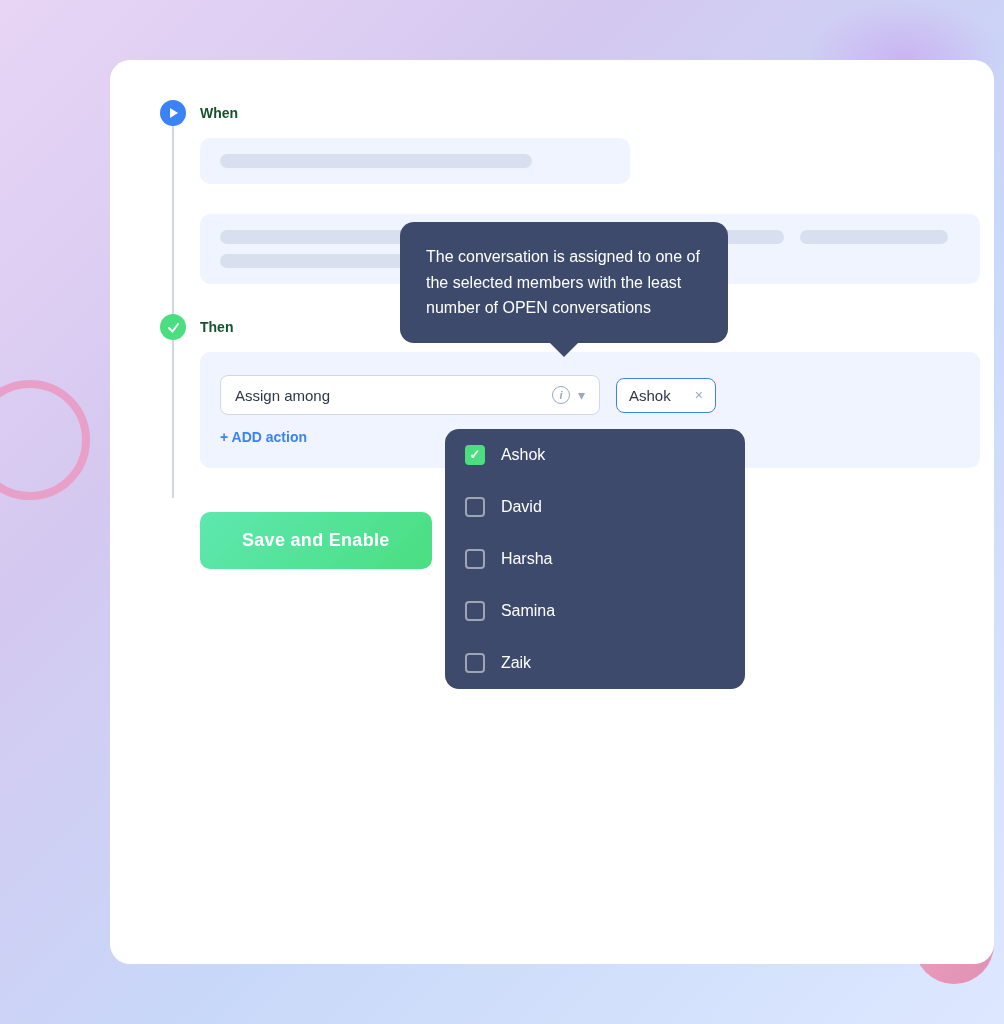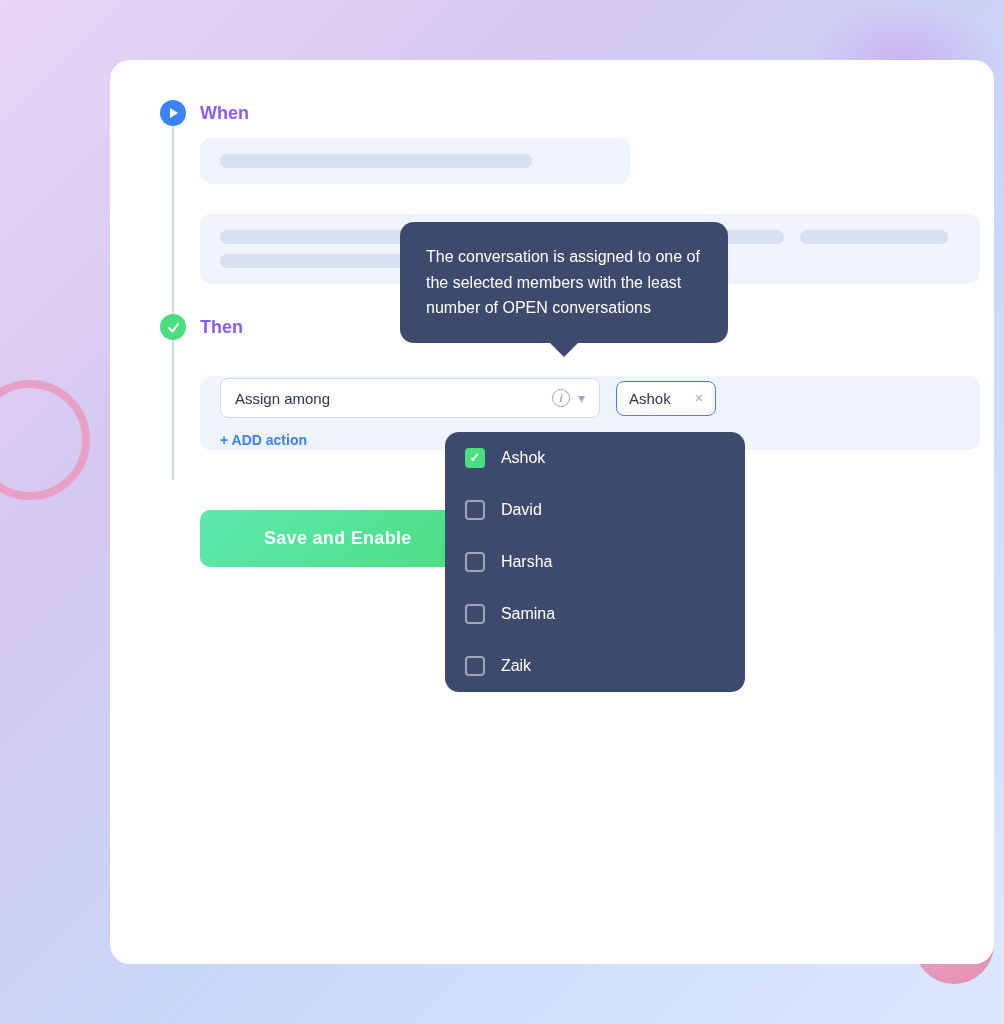--- a/index.html
+++ b/index.html
@@ -111,23 +111,23 @@
 
     .step-icon-if {
       background: #38bdf8;
     }
 
     .step-icon-then {
       background: #4ade80;
     }
 
     .step-label {
-      font-size: 18px;
+      font-size: 14px;
       font-weight: 600;
-      color: #8b5cf6;
+      color: #14532d;
     }
 
     .step-content {
       margin-left: 40px;
       margin-bottom: 30px;
     }
 
     
     .when-block {
       background: #f0f4ff;
@@ -157,24 +157,23 @@
       gap: 16px;
       margin-bottom: 10px;
     }
 
     .if-row:last-child { margin-bottom: 0; }
 
     
     .then-block {
       background: #f0f4ff;
       border-radius: 10px;
-      padding: 2px 20px;
+      padding: 23px 20px;
       width: 780px;
       position: relative;
-      margin-top: 24px;
     }
 
     .then-row {
       display: flex;
       gap: 16px;
       align-items: center;
     }
 
     
     .assign-dropdown {
@@ -268,27 +267,27 @@
       transform: translateX(-50%);
       width: 0;
       height: 0;
       border-left: 14px solid transparent;
       border-right: 14px solid transparent;
       border-top: 14px solid #3d4a6b;
     }
 
     
     .save-btn {
-      margin-top: 30px;
+      margin-top: 14px;
       margin-left: 40px;
       background: linear-gradient(135deg, #5de8b0, #4ade80);
       color: #ffffff;
       border: none;
       border-radius: 10px;
-      padding: 18px 64px;
+      padding: 18px 42px;
       font-size: 18px;
       font-weight: 600;
       cursor: pointer;
       letter-spacing: 0.3px;
     }
 
     
     .dropdown-menu {
       position: absolute;
       right: -30px;

